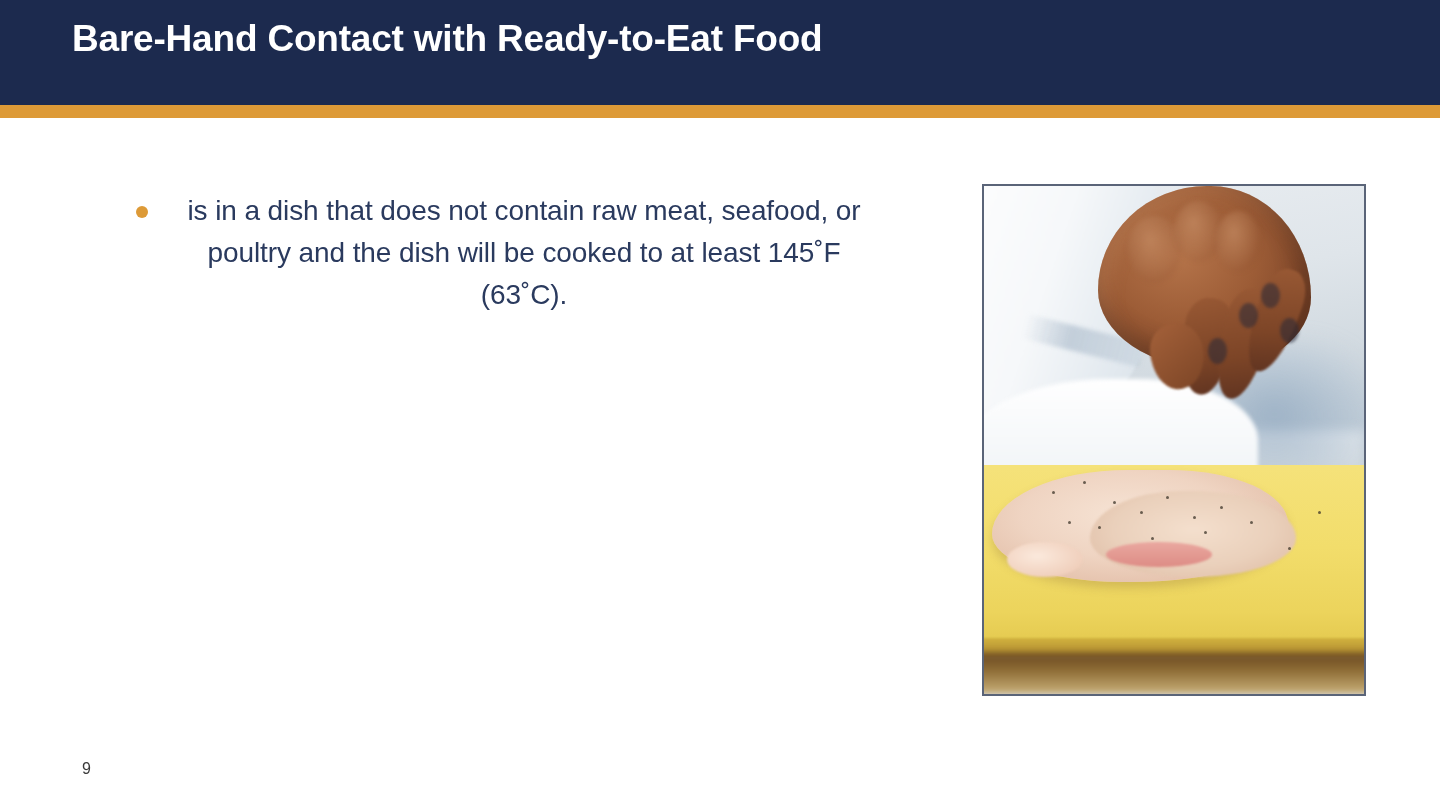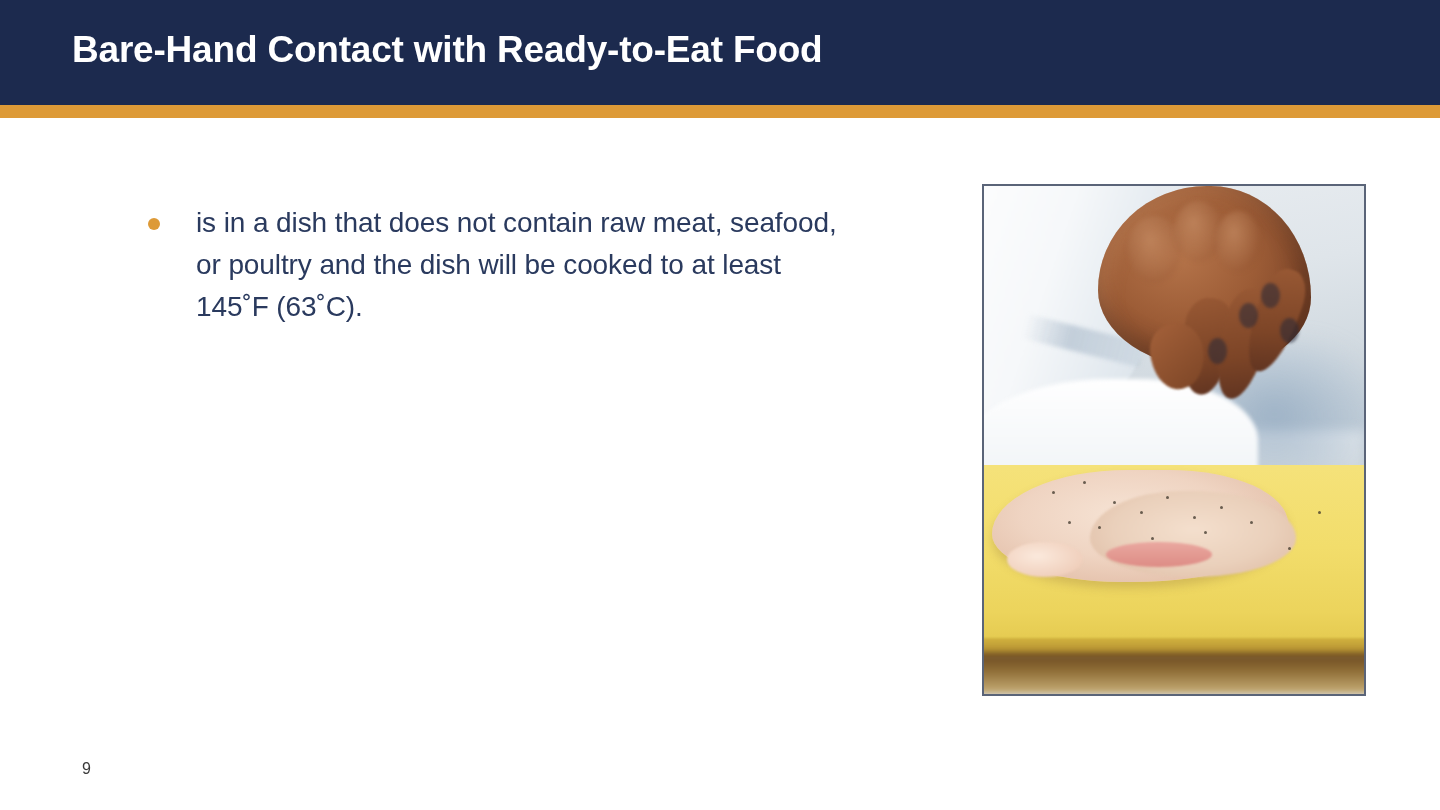--- a/index.html
+++ b/index.html
@@ -26,21 +26,21 @@
     position: absolute;
     left: 0;
     top: 0;
     width: 1440px;
     height: 105px;
     background: #1c2a4e;
   }
   .header-title {
     position: absolute;
     left: 72px;
-    top: 26px;
+    top: 15px;
     width: 1320px;
     font-size: 37px;
     font-weight: bold;
     color: #ffffff;
     letter-spacing: -0.2px;
     line-height: 48px;
     white-space: nowrap;
   }
   .accent-bar {
     position: absolute;
@@ -61,22 +61,23 @@
   .lead-heading {
     font-size: 30px;
     font-weight: bold;
     color: #20305a;
     line-height: 48px;
     margin: 0 0 18px 0;
     letter-spacing: -0.1px;
   }
   .bullet-list {
     list-style: none;
-    margin: 16px;
+    margin: 4px;
     padding: 0;
+    text-align: center;
   }
   .bullet-item {
     position: relative;
     padding-left: 52px;
     margin-bottom: 22px;
     font-size: 28px;
     color: #2a3a5e;
     line-height: 42px;
     letter-spacing: -0.1px;
   }

